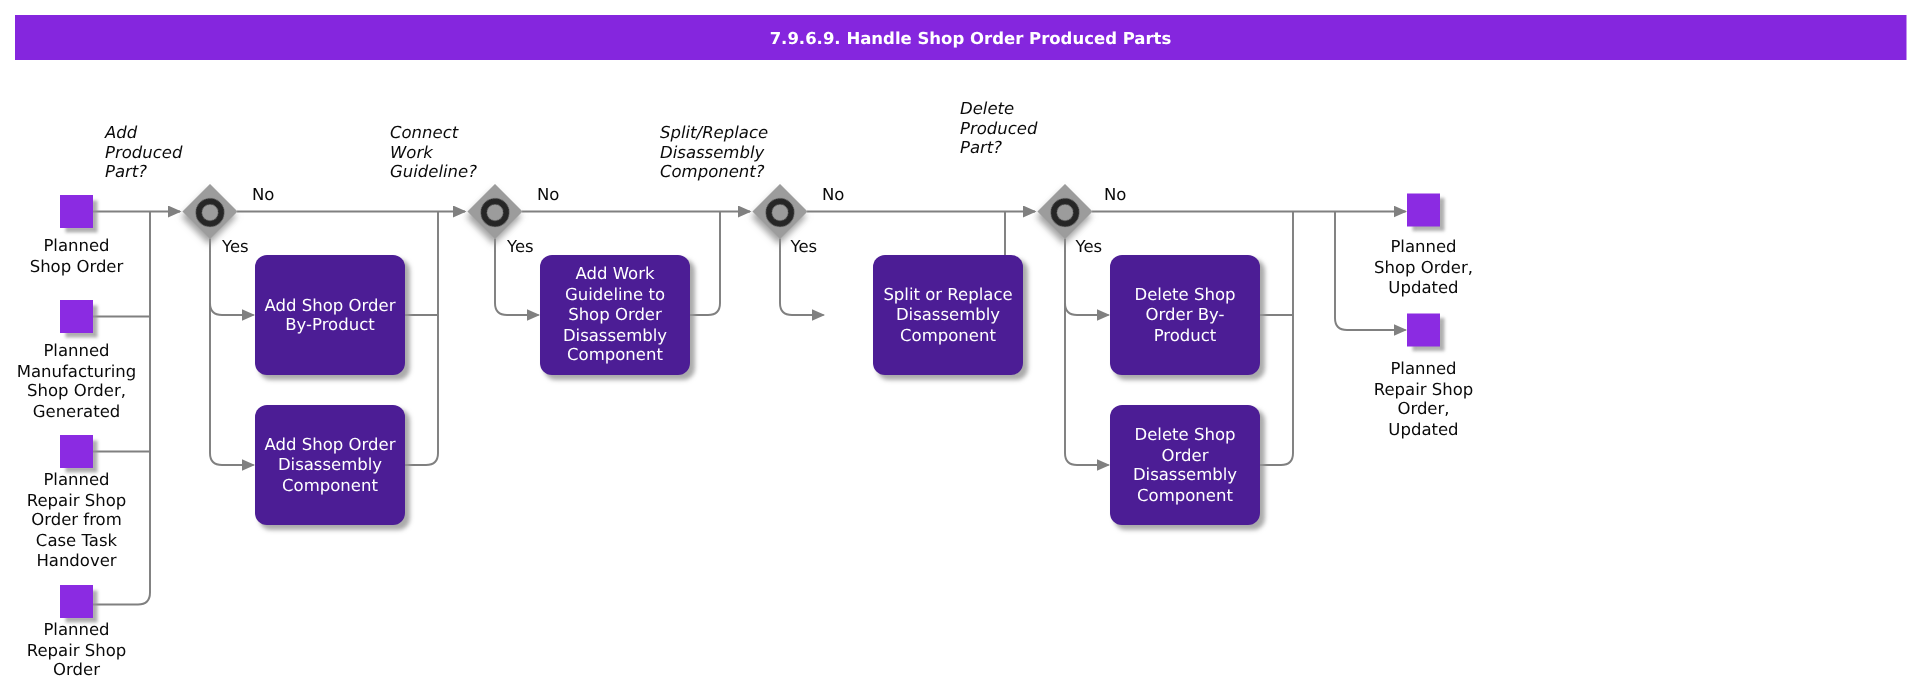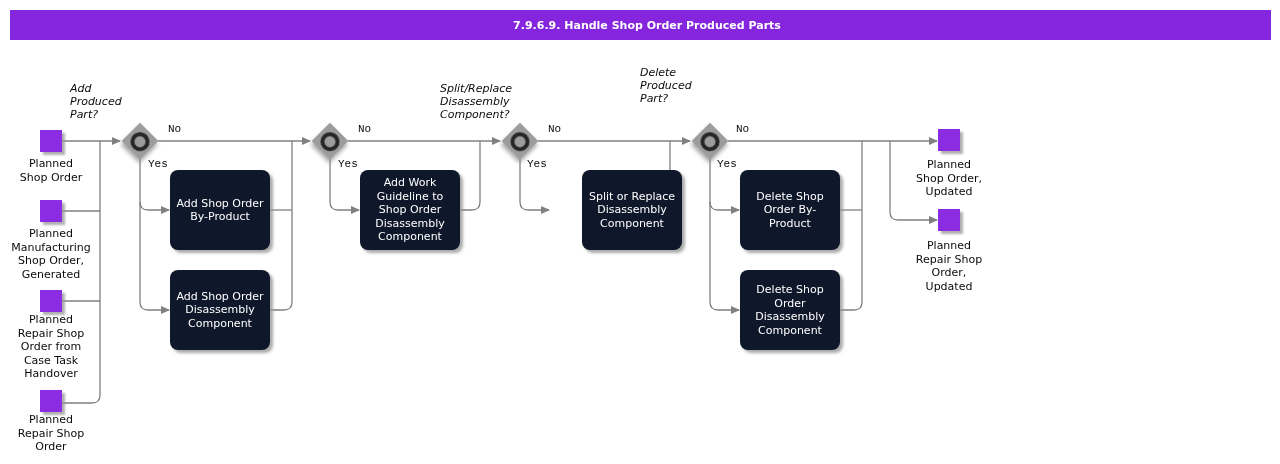--- a/index.html
+++ b/index.html
@@ -27,23 +27,23 @@
     transform:rotate(45deg);display:flex;align-items:center;justify-content:center;
     filter:drop-shadow(2px 3px 2px rgba(140,140,140,0.8));
   }
   .dcircle{
     width:11px;height:11px;border:4px solid #262626;border-radius:50%;
   }
   .dlabel{
     position:absolute;width:140px;text-align:left;white-space:pre-line;
     line-height:13px;color:#0a0a0a;font-style:italic;
   }
-  .edge-label{position:absolute;color:#0a0a0a;font-family:Liberation Mono, monospace;}
+  .edge-label{position:absolute;color:#0a0a0a;}
   .activity{
-    position:absolute;width:100px;height:80px;background:#0f172a;border-radius:8px;
+    position:absolute;width:100px;height:80px;background:#4c1d95;border-radius:8px;
     box-shadow:3px 3px 3px rgba(150,150,150,0.8);
     display:flex;align-items:center;justify-content:center;
   }
   .activity span{
     color:#ffffff;text-align:center;white-space:pre-line;line-height:13.5px;
   }
 </style>
 </head>
 <body>
 
@@ -114,20 +114,23 @@
 
   <div class="dlabel" style="left:70px;top:82px">Add
 Produced
 Part?</div>
   <div class="diamond" style="left:127px;top:128px">
     <div class="dcircle"></div>
   </div>
   <div class="edge-label" style="left:168px;top:123px">No</div>
   <div class="edge-label" style="left:148px;top:158px">Yes</div>
 
+  <div class="dlabel" style="left:260px;top:82px">Connect
+Work
+Guideline?</div>
   <div class="diamond" style="left:317px;top:128px">
     <div class="dcircle"></div>
   </div>
   <div class="edge-label" style="left:358px;top:123px">No</div>
   <div class="edge-label" style="left:338px;top:158px">Yes</div>
 
   <div class="dlabel" style="left:440px;top:82px">Split/Replace
 Disassembly
 Component?</div>
   <div class="diamond" style="left:507px;top:128px">

